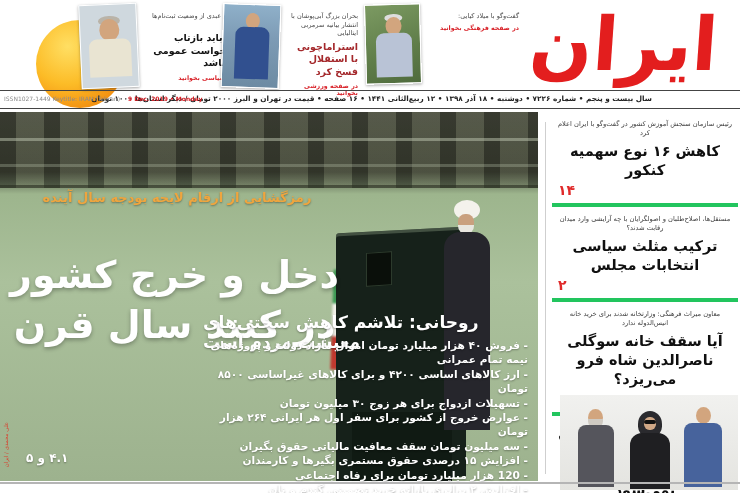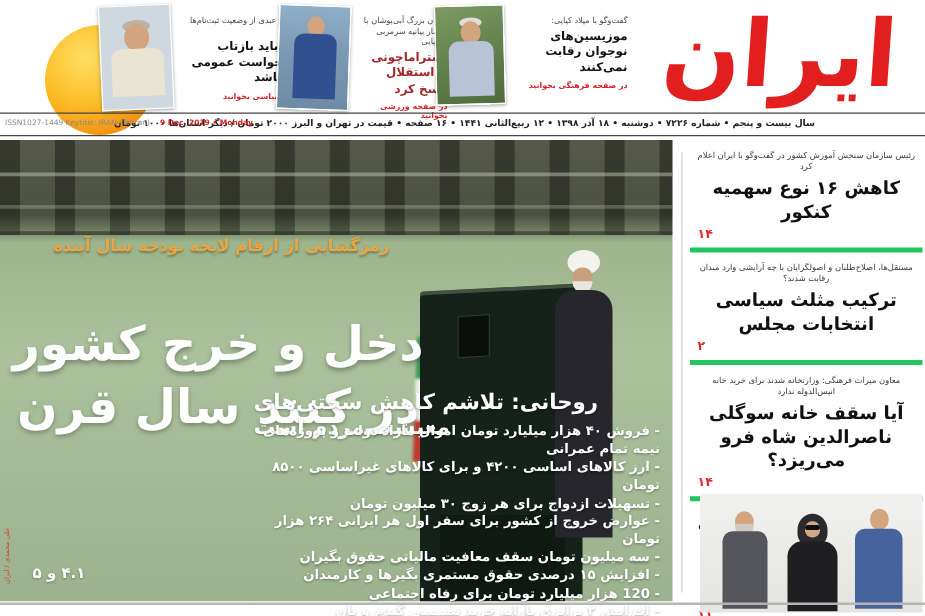--- a/index.html
+++ b/index.html
@@ -7,21 +7,21 @@
   body { font-family:"DejaVu Sans", sans-serif; }
   #page { position:relative; width:740px; height:493px; background:#fff; overflow:hidden; direction:rtl; }
 
   
   .ball { position:absolute; left:36px; top:20px; width:88px; height:88px; border-radius:50%;
           background:radial-gradient(circle at 36% 30%, #ffdf63 0%, #fcbc27 45%, #f49413 75%, #e88608 100%); }
 
   .teaser { position:absolute; top:4px; height:90px; display:flex; flex-direction:row; gap:7px; direction:rtl; }
   .t1 { left:80px;  width:176px; }
   .t2 { left:222px; width:136px; }
-  .t3 { left:348px; width:154px; }
+  .t3 { left:365px; width:154px; }
   .teaser .txt { flex:1; text-align:right; padding-top:8px; }
   .teaser .kick { font-size:6.5px; line-height:8.5px; color:#4a4a4a; margin-bottom:3px; }
   .teaser .ttl  { font-size:9.5px; font-weight:bold; line-height:12.5px; color:#141414; margin-bottom:4px; }
   .t2 .ttl { color:#a4282b; }
   .teaser .ref { font-size:6.3px; font-weight:bold; color:#d81f26; }
   .pcard { width:58px; height:84px; background:#cfd8de; position:relative; overflow:hidden;
            box-shadow:0 1px 3px rgba(0,0,0,.35); border:1px solid #fff; }
   .t1 .pcard { transform:rotate(-2.5deg); }
   .t2 .pcard { transform:rotate(2deg); background:linear-gradient(180deg,#8fb0c9 0%,#7d9bb5 40%,#6d8ba3 100%); }
   .t3 .pcard { transform:rotate(-1.5deg); background:linear-gradient(160deg,#7c9a62 0%,#5f7d49 60%,#4f6b3d 100%); width:56px; height:80px; }
@@ -82,21 +82,21 @@
   .credit { position:absolute; bottom:14px; left:1px; writing-mode:vertical-rl; transform:rotate(180deg);
             font-size:5.5px; color:#d8412f; letter-spacing:.5px; }
 
   
   .colline { position:absolute; left:545px; top:122px; width:1px; height:352px; background:#cfcfcf; }
   .rcol { position:absolute; left:552px; top:112px; width:186px; height:381px; direction:rtl; }
   .ritem { padding:8px 2px 5px 2px; border-bottom:4px solid #22c55e; }
   .ritem:last-child { border-bottom:none; }
   .rkick { font-size:6.7px; line-height:9px; color:#3c3c3c; text-align:center; margin-bottom:4px; }
   .rttl  { font-size:14.5px; line-height:19px; font-weight:bold; color:#101010; text-align:center; }
-  .rpage { font-size:10px; font-weight:bold; color:#e02a2a; text-align:left; padding-left:4px; margin-top:2px; direction:rtl; }
+  .rpage { font-size:14px; font-weight:bold; color:#e02a2a; text-align:left; padding-left:4px; margin-top:2px; direction:rtl; }
 
   .p3 { position:absolute; left:560px; top:395px; width:178px; height:95px; background:linear-gradient(180deg,#f1f1ef 0%,#e4e4e0 100%); overflow:hidden; }
   .p3 .head { background:#d2a57e; }
   .m1-head { width:15px; height:17px; left:28px; top:14px; }
   .m1-beard{ position:absolute; left:28px; top:24px; width:15px; height:9px; border-radius:0 0 7px 7px; background:#cfcac2; }
   .m1-torso{ width:36px; height:62px; left:18px; top:30px; background:#55555c; }
   .w-scarf { position:absolute; left:78px; top:16px; width:24px; height:26px; border-radius:50% 50% 40% 40%; background:#2a2a2e; }
   .w-face  { position:absolute; left:84px; top:22px; width:12px; height:13px; border-radius:45%; background:#cfa786; }
   .w-glass { position:absolute; left:84px; top:25px; width:12px; height:4px; border-radius:2px; background:#111; }
   .w-torso { width:40px; height:56px; left:70px; top:38px; background:#1f1f22; border-radius:12px 12px 0 0; position:absolute; }
@@ -133,21 +133,20 @@
     </div>
     <div class="pcard">
       <div class="head t2-head"></div>
       <div class="torso t2-torso"></div>
     </div>
   </div>
 
   <div class="teaser t3">
     <div class="txt">
       <div class="kick">گفت‌وگو با میلاد کیایی:</div>
-      <div class="ttl">موزیسین‌های نوجوان رقابت نمی‌کنند</div>
       <div class="ref">در صفحه فرهنگی بخوانید</div>
     </div>
     <div class="pcard">
       <div class="t3-hair"></div>
       <div class="head t3-head"></div>
       <div class="torso t3-torso"></div>
     </div>
   </div>
 
   <div class="logo">ایران</div>

